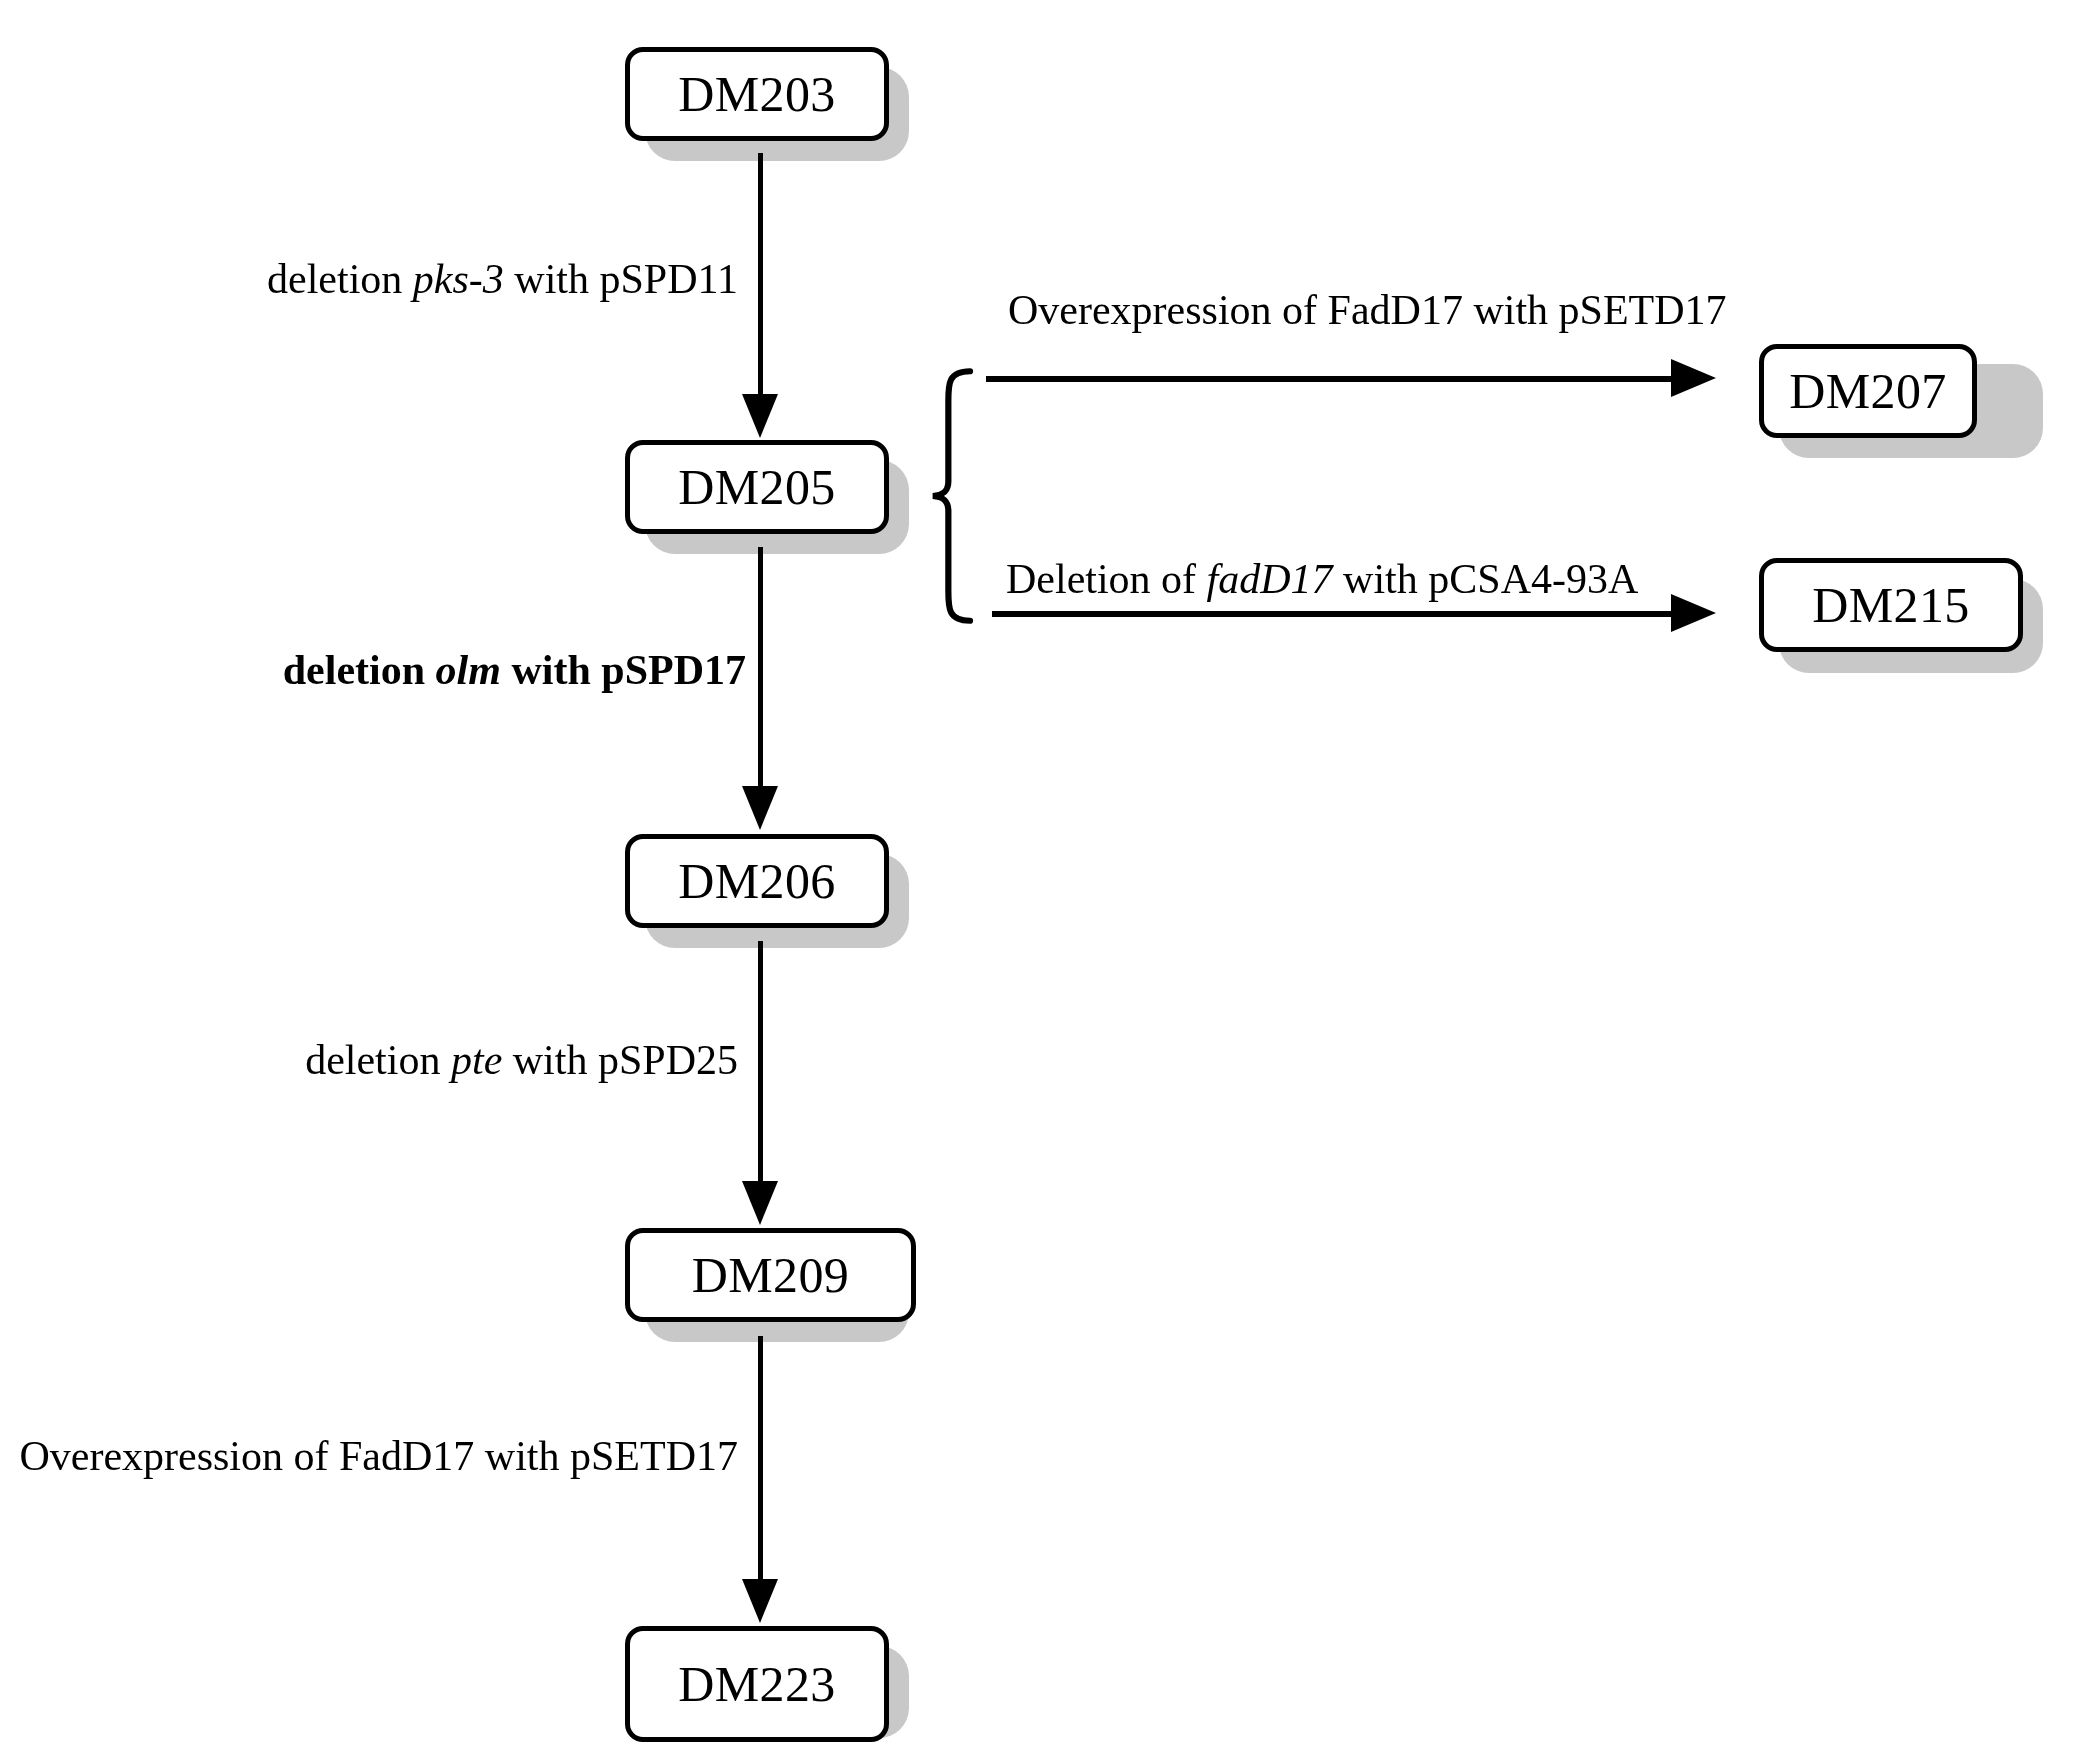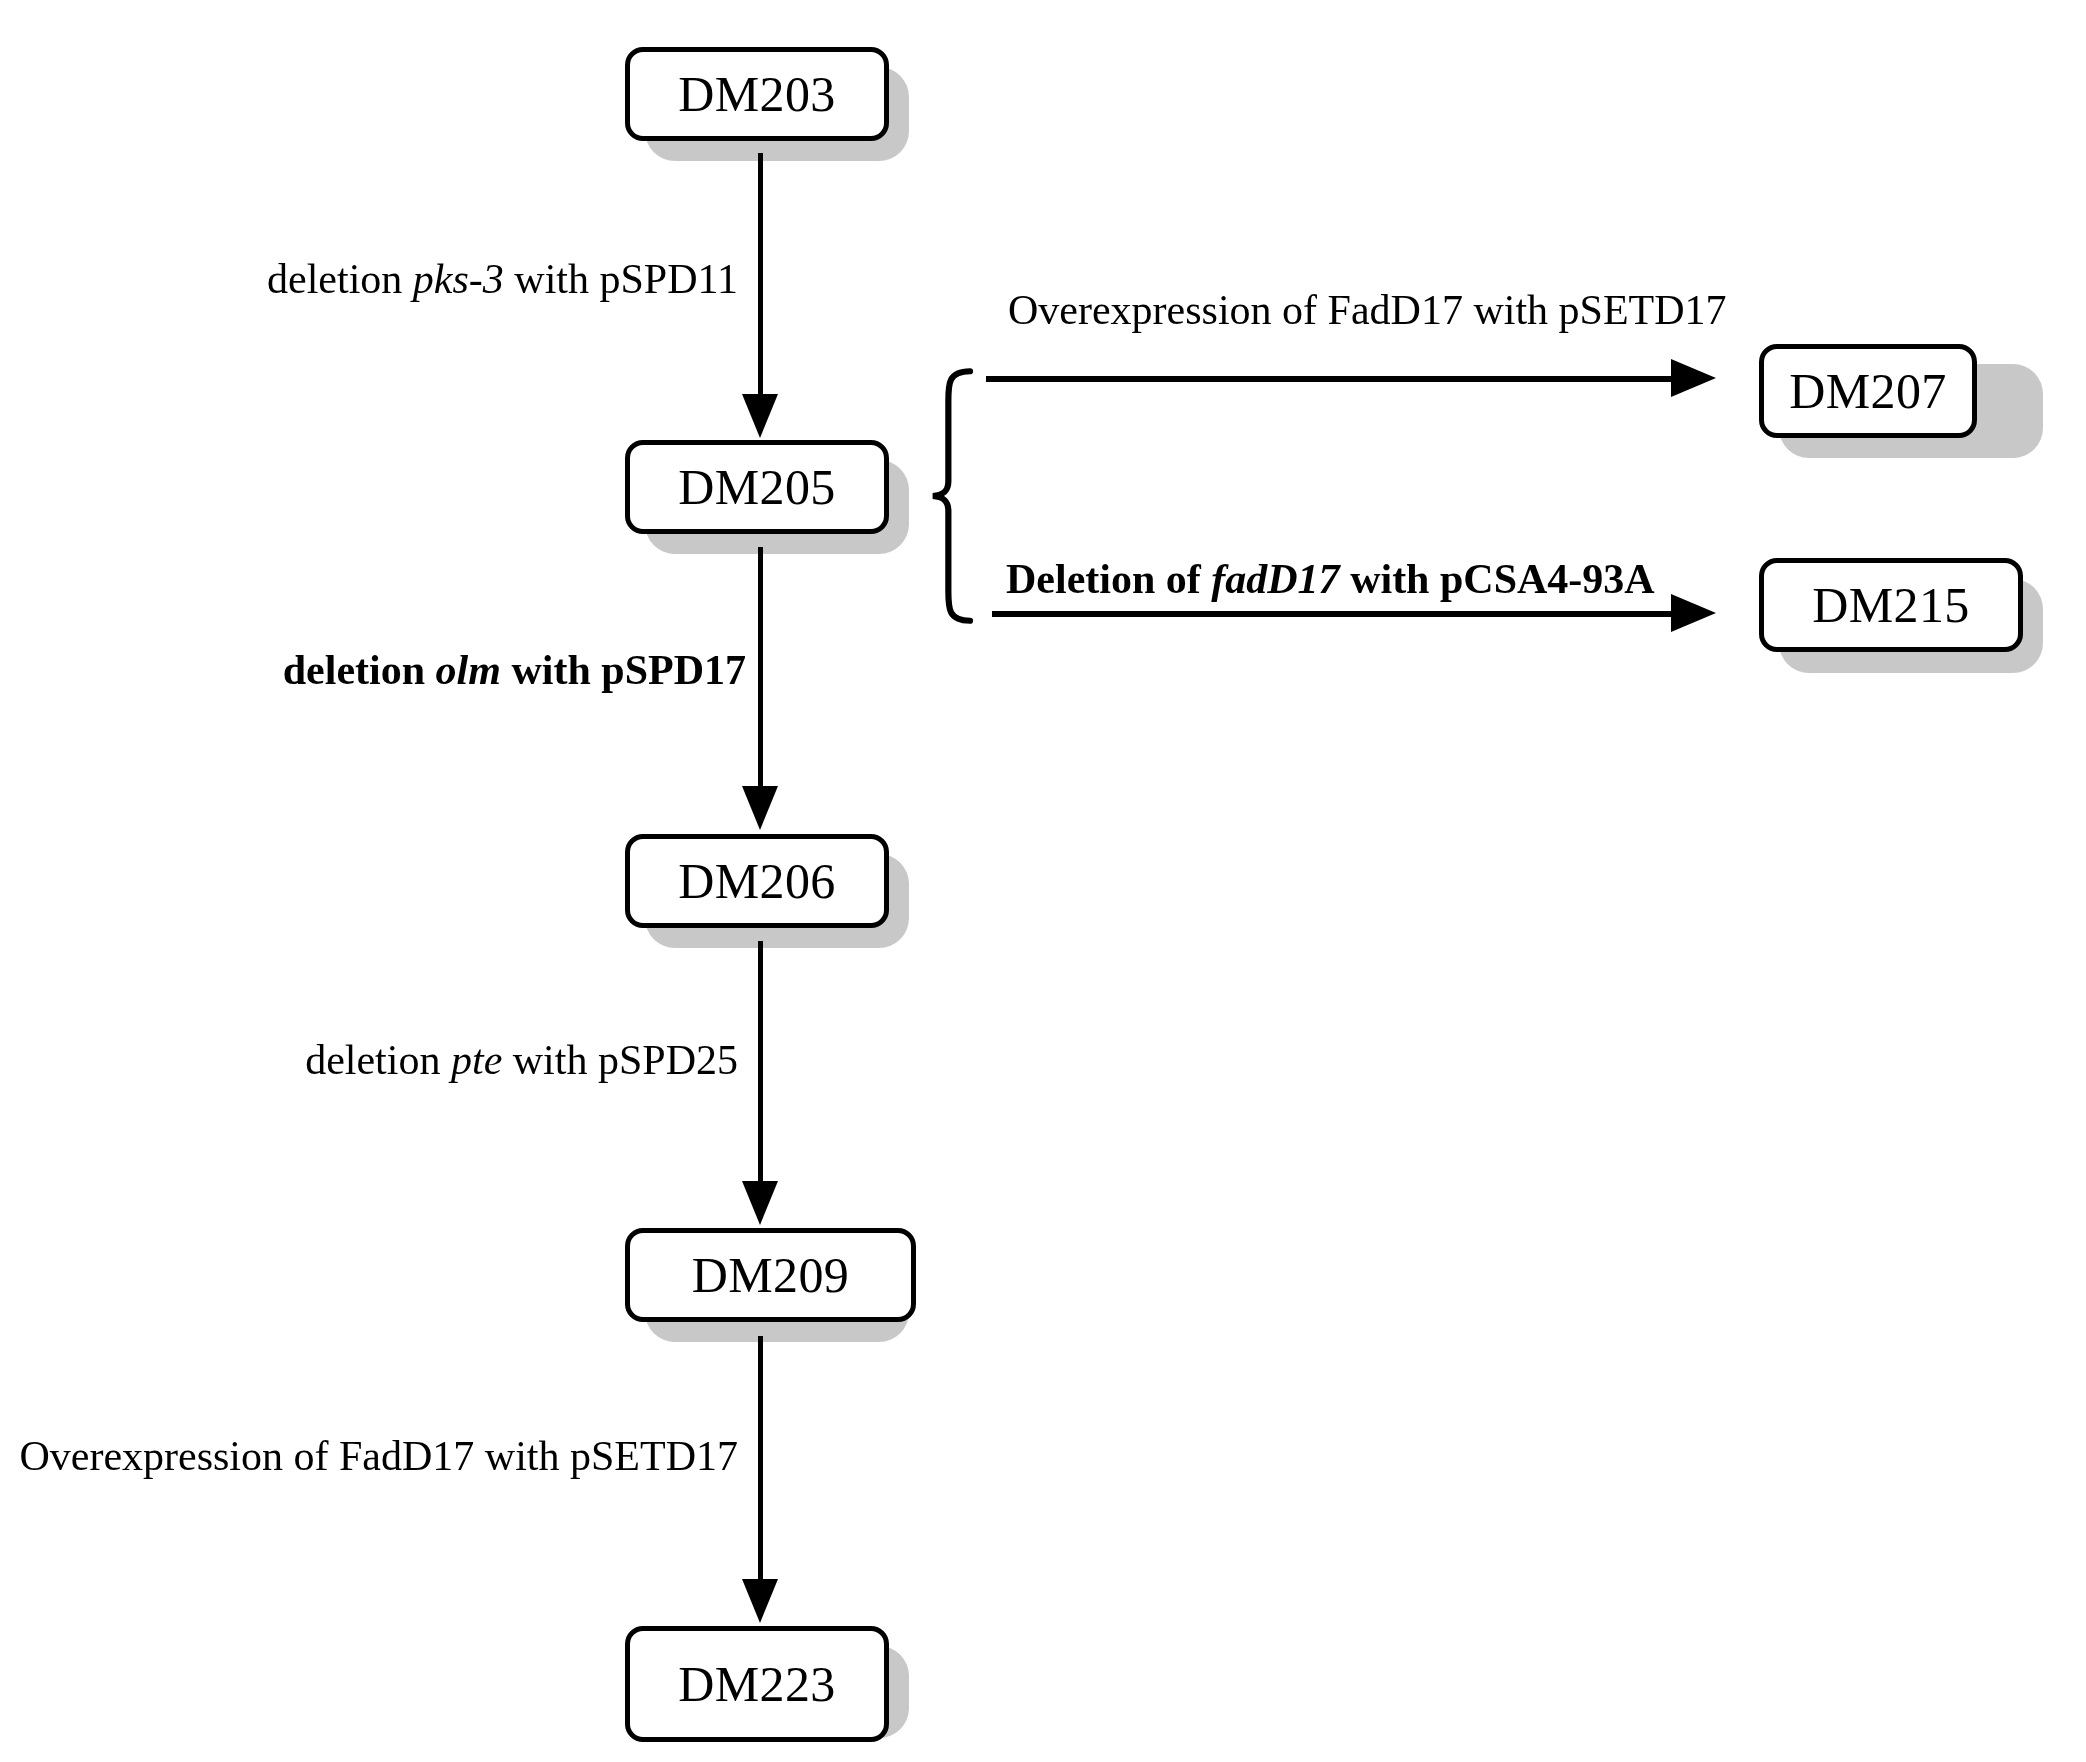--- a/index.html
+++ b/index.html
@@ -162,18 +162,18 @@
   </svg>
 
   <div class="hline" style="left:986px; top:376px; width:687px;"></div>
   <div class="arrowhead-right" style="left:1671px; top:359px;"></div>
   <div class="edge-label" style="left:1008px; top:287px;">
     <span>Overexpression of FadD17 with pSETD17</span><i></i><span></span>
   </div>
 
   <div class="hline" style="left:992px; top:611px; width:681px;"></div>
   <div class="arrowhead-right" style="left:1671px; top:594px;"></div>
-  <div class="edge-label" style="left:1006px; top:556px;font-weight:bold;">
+  <div class="edge-label" style="left:1006px; top:556px;">
     <span>Deletion of </span><i>fadD17</i><span> with pCSA4-93A</span>
   </div>
 
 </div>
 
 
 </body></html>

